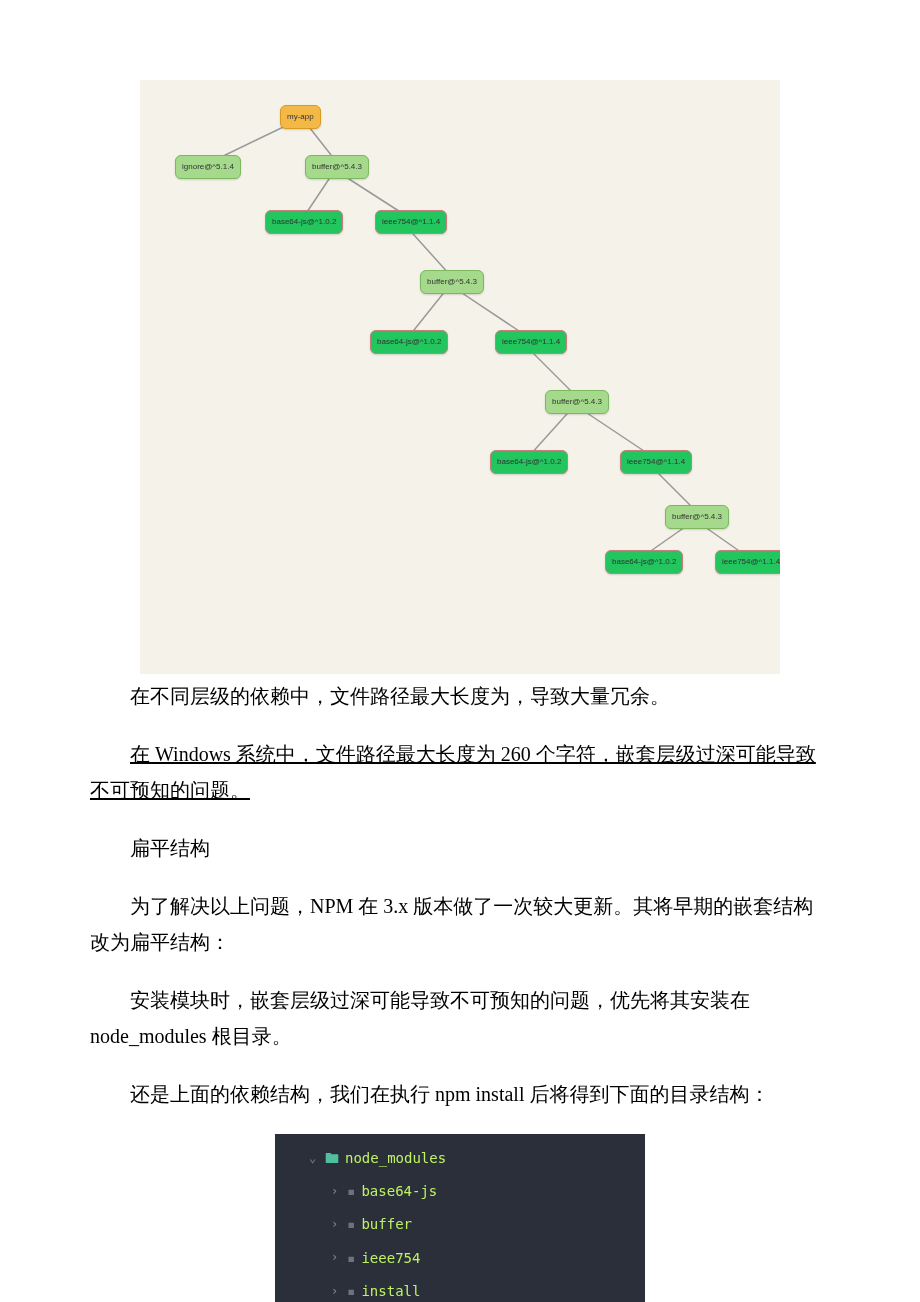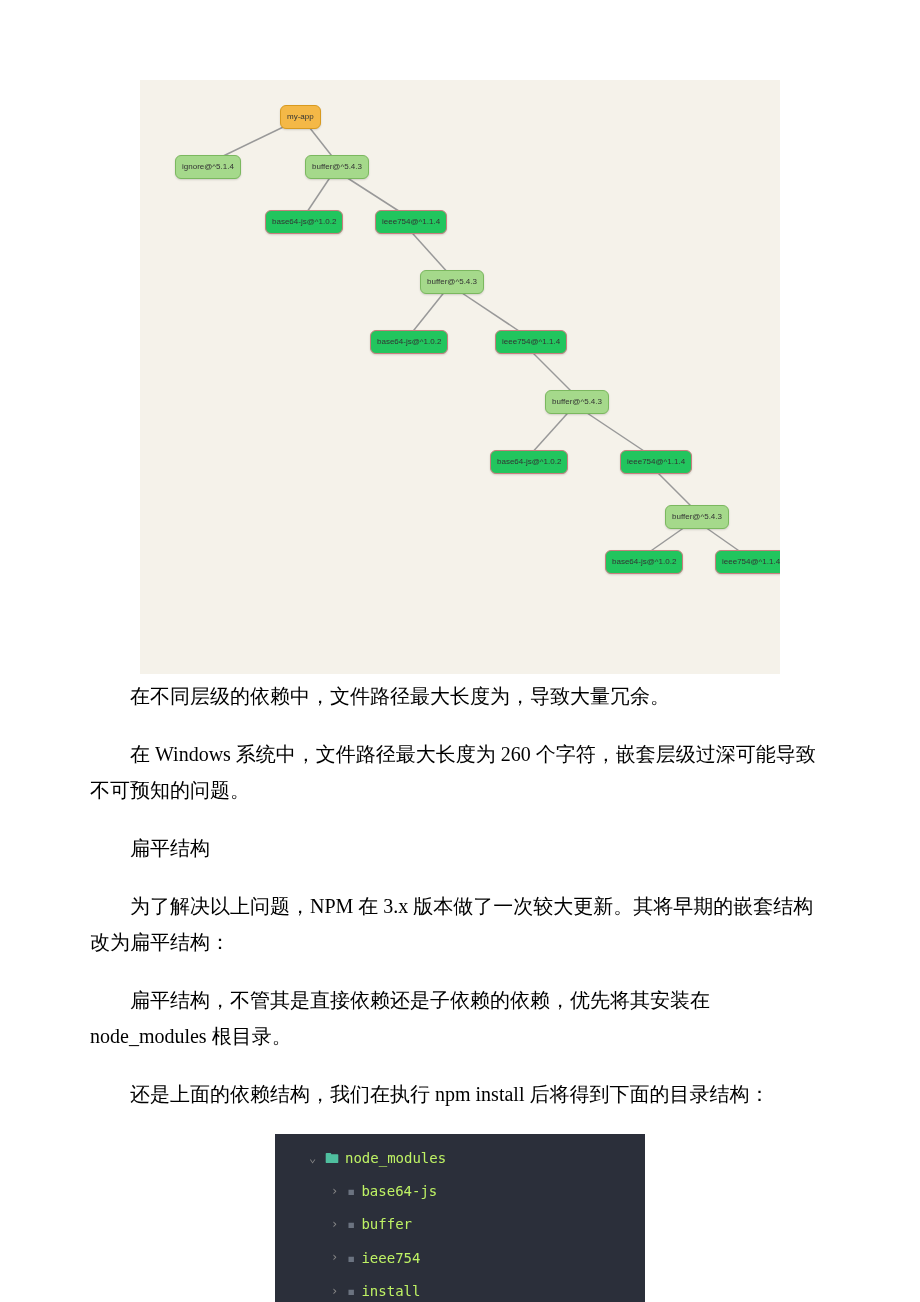--- a/index.html
+++ b/index.html
@@ -54,21 +54,21 @@
     z-index: 1;
   }
   svg.edges line {
     stroke: #999;
     stroke-width: 1.5;
   }
   p {
     margin: 0 0 22px 0;
     text-indent: 2em;
   }
-  p.no-indent { text-indent: 0; }
+  p.no-indent { text-indent: 0; text-decoration: underline; }
   .file-tree-image {
     width: 370px;
     margin: 0 auto;
     background: #2b2f3a;
     padding: 8px 0;
     font-family: "Menlo", "Consolas", monospace;
     font-size: 14px;
     color: #c8ccd4;
   }
   .ft-row {
@@ -139,21 +139,21 @@
 <p>在不同层级的依赖中，文件路径最大长度为，导致大量冗余。</p>
 
 <div style="position:relative;">
   <p class="no-indent" style="text-indent:2em;">在 Windows 系统中，文件路径最大长度为 260 个字符，嵌套层级过深可能导致不可预知的问题。</p>
 </div>
 
 <p>扁平结构</p>
 
 <p>为了解决以上问题，NPM 在 3.x 版本做了一次较大更新。其将早期的嵌套结构改为扁平结构：</p>
 
-<p>扁平结构，不管其是直接依赖还是子依赖的依赖，优先将其安装在 node_modules 根目录。</p>
+<p>安装模块时，嵌套层级过深可能导致不可预知的问题，优先将其安装在 node_modules 根目录。</p>
 
 <p>还是上面的依赖结构，我们在执行 npm install 后将得到下面的目录结构：</p>
 
 <div class="file-tree-wrap">
   <div class="file-tree-image">
     <div class="ft-row">
       <span class="ft-indent"></span>
       <span class="ft-arrow">⌄</span>
       <span class="ft-folder top">🖿</span>
       <span class="ft-label">node_modules</span>

